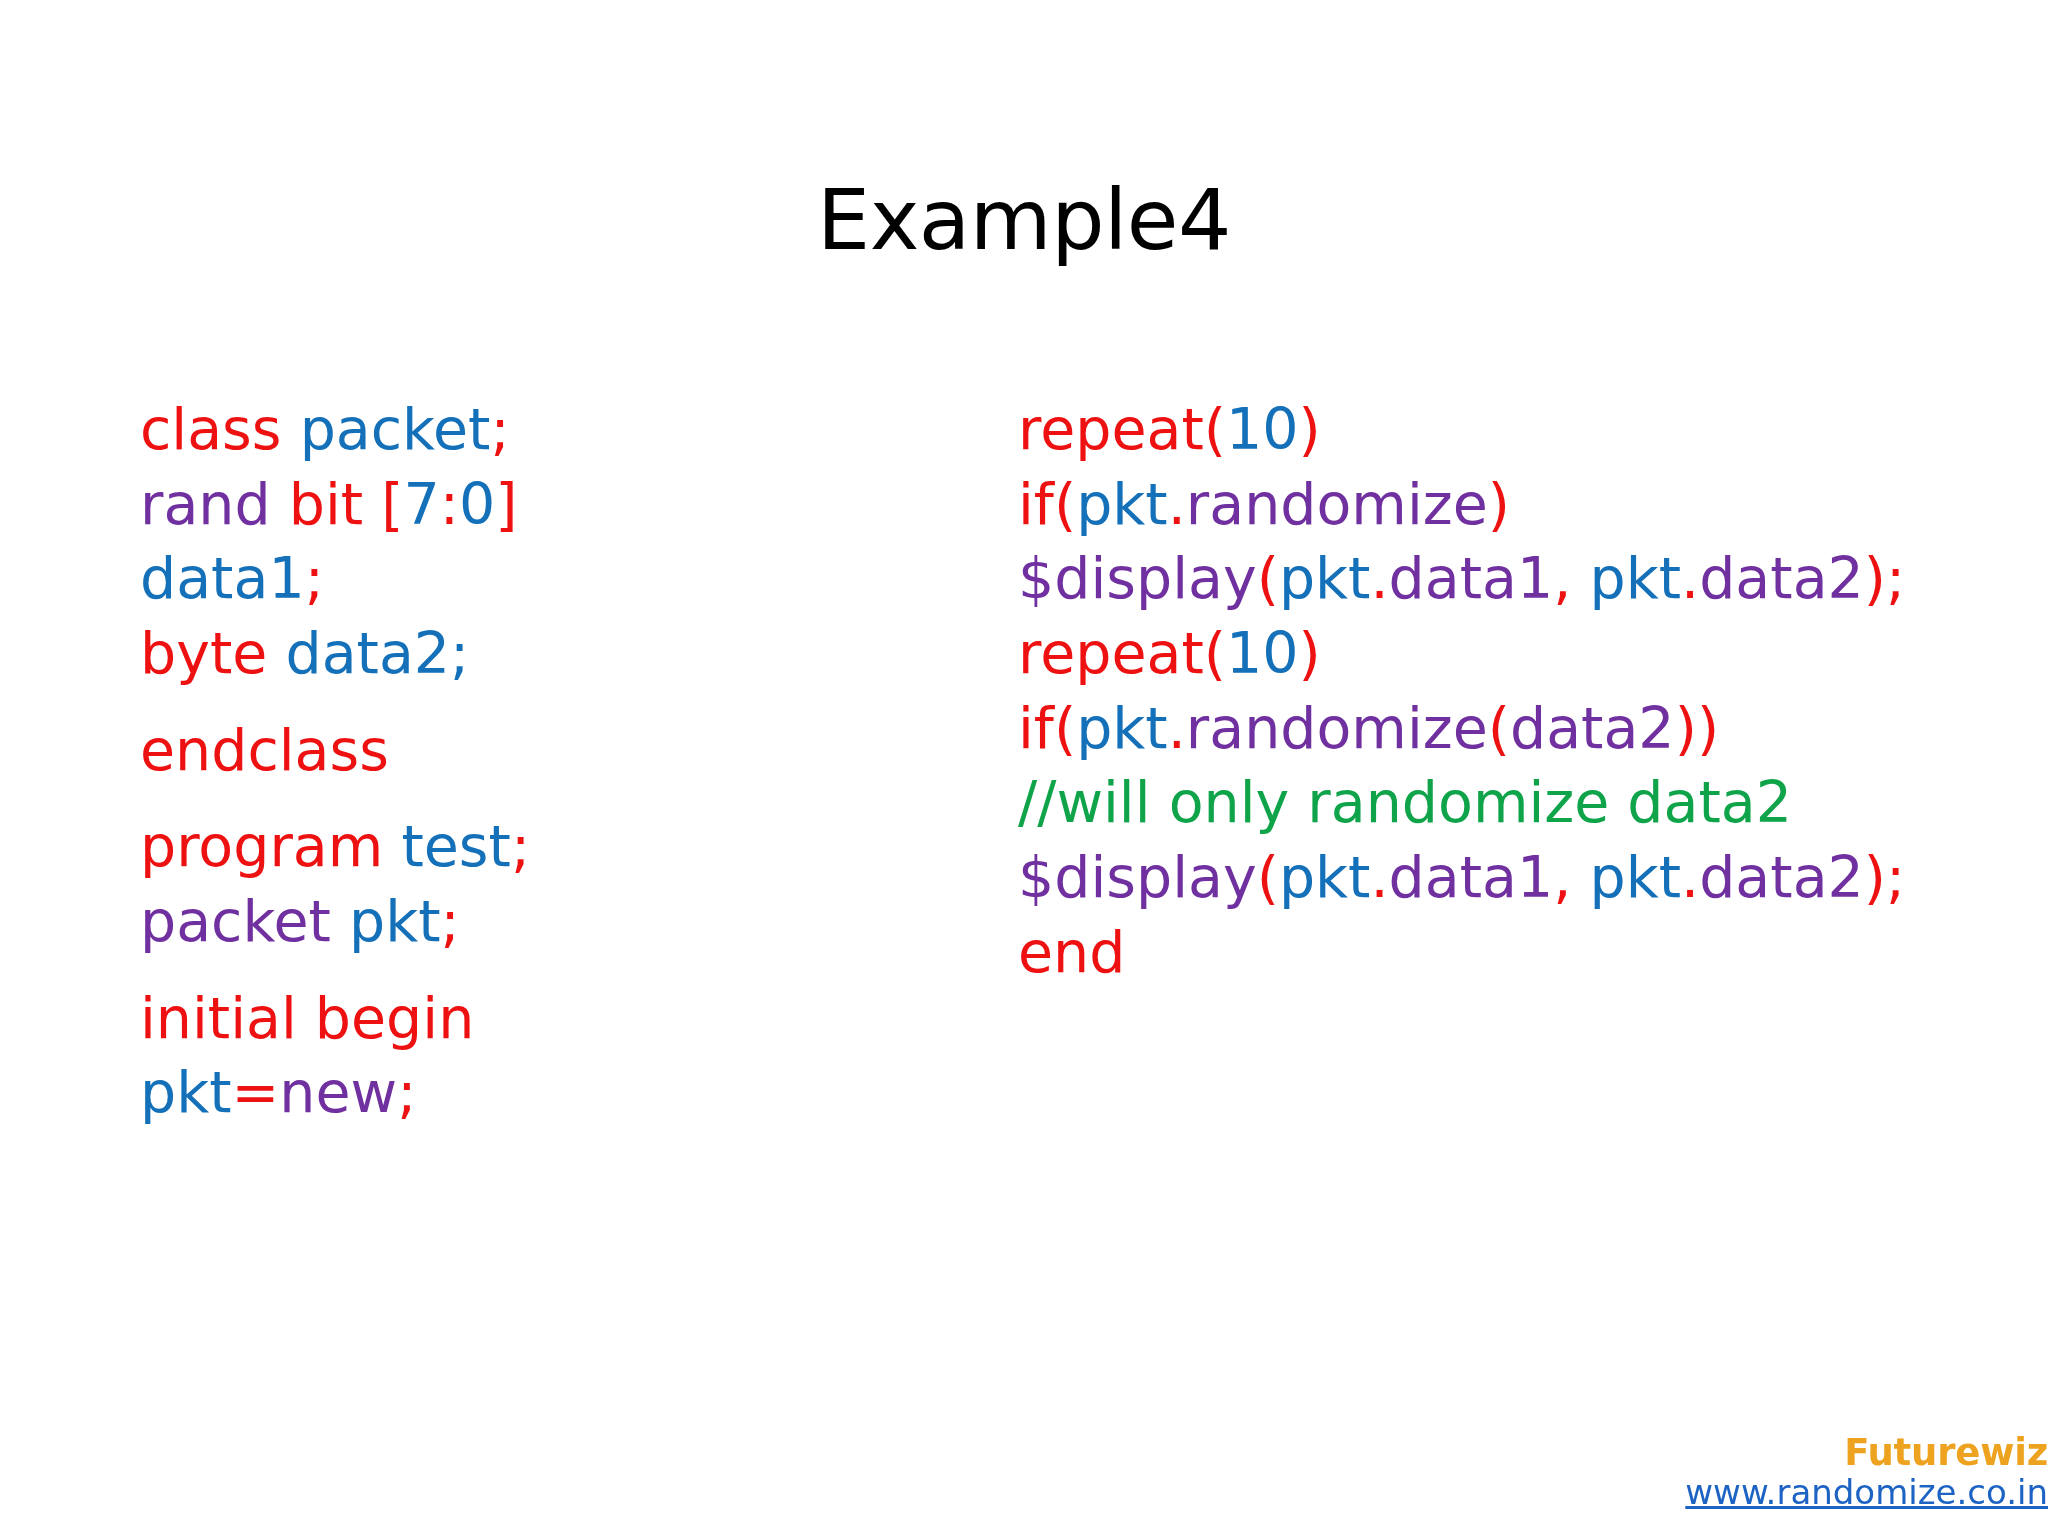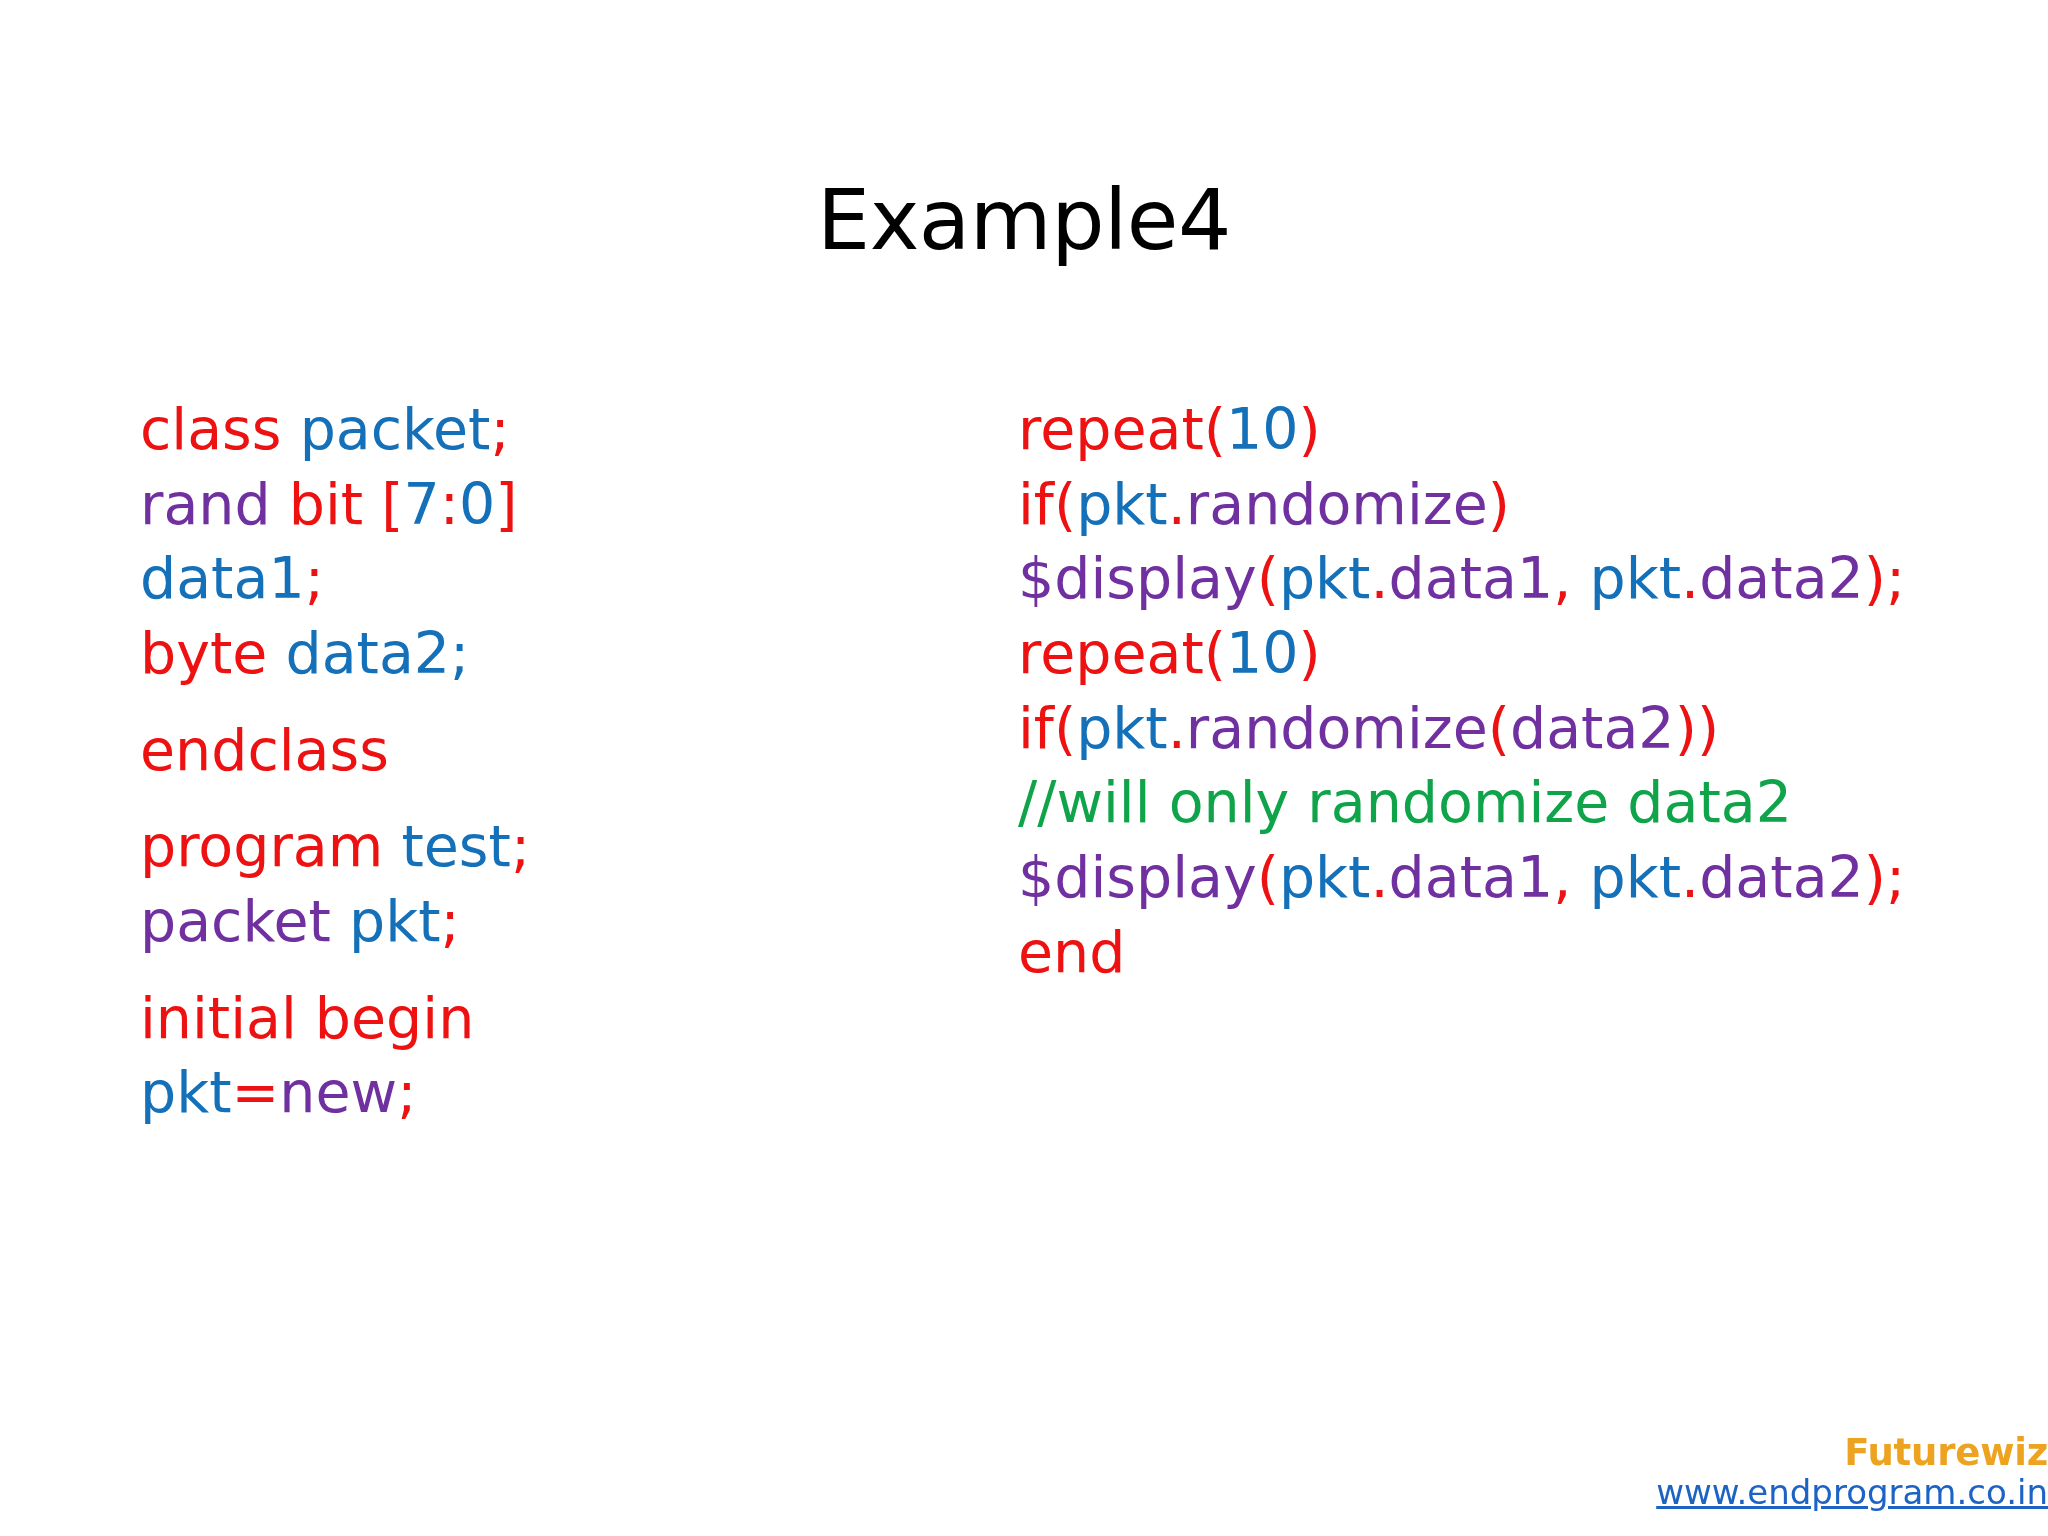--- a/index.html
+++ b/index.html
@@ -124,16 +124,16 @@
       <div class="code-line"><span class="kw">repeat(</span><span class="id">10</span><span class="kw">)</span></div>
       <div class="code-line"><span class="kw">if(</span><span class="id">pkt</span><span class="kw">.</span><span class="ty">randomize</span><span class="kw">)</span></div>
       <div class="code-line"><span class="ty">$display</span><span class="kw">(</span><span class="id">pkt</span><span class="kw">.</span><span class="ty">data1</span><span class="kw">, </span><span class="id">pkt</span><span class="kw">.</span><span class="ty">data2</span><span class="kw">); </span><span class="kw">repeat(</span><span class="id">10</span><span class="kw">)</span></div>
       <div class="code-line"><span class="kw">if(</span><span class="id">pkt</span><span class="kw">.</span><span class="ty">randomize</span><span class="kw">(</span><span class="ty">data2</span><span class="kw">))</span></div>
       <div class="code-line"><span class="cm">//will only randomize data2</span></div>
       <div class="code-line"><span class="ty">$display</span><span class="kw">(</span><span class="id">pkt</span><span class="kw">.</span><span class="ty">data1</span><span class="kw">, </span><span class="id">pkt</span><span class="kw">.</span><span class="ty">data2</span><span class="kw">); </span><span class="kw">end</span></div>
     </div>
 
   <div class="footer">
     <div class="footer-brand">Futurewiz</div>
-    <a class="footer-url" href="#">www.endprogram.co.in</a>
+    <a class="footer-url" href="#">www.randomize.co.in</a>
   </div>
 
 </div>
 
 </body></html>

